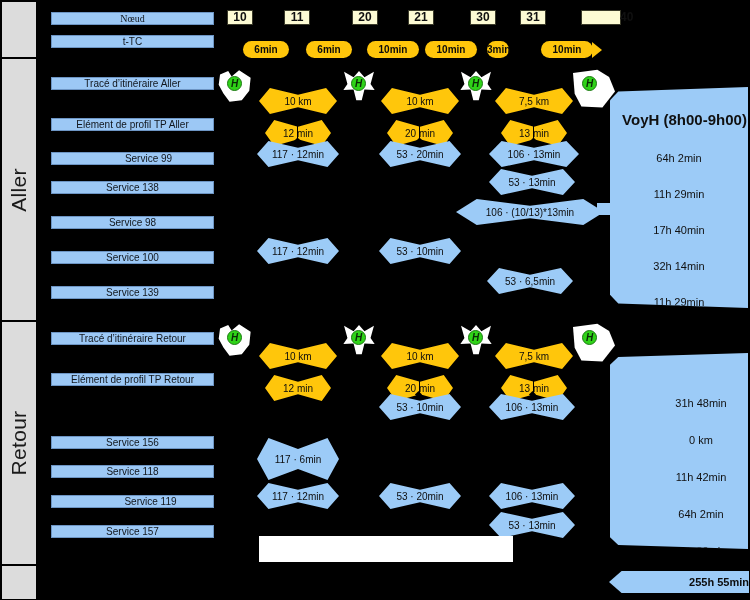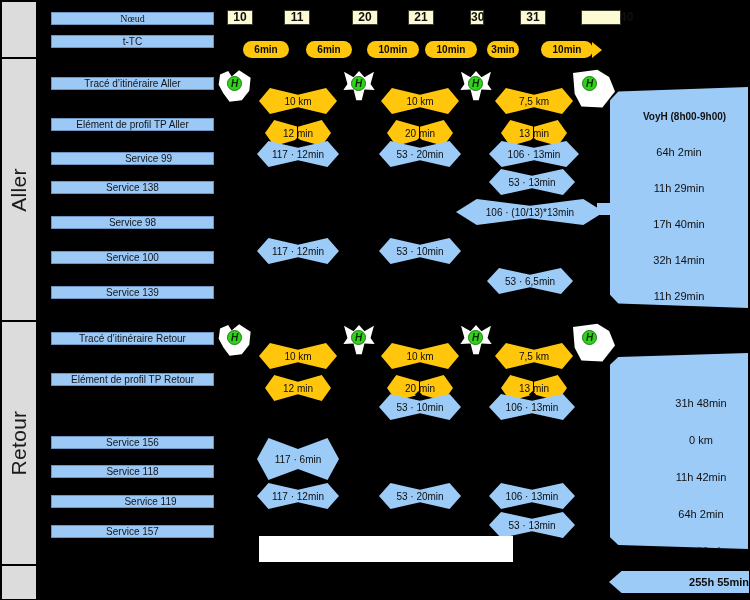--- a/index.html
+++ b/index.html
@@ -131,21 +131,21 @@
     color: #101010;
     text-align: center;
     box-sizing: border-box;
     clip-path: polygon(0% 6%, 6% 2%, 100% 0%, 100% 100%, 6% 98%, 0% 94%);
     -webkit-clip-path: polygon(0% 6%, 6% 2%, 100% 0%, 100% 100%, 6% 98%, 0% 94%);
   }
   .panel .prow {
     font-size: 11px;
     white-space: nowrap;
   }
-  .panel .prow.head { font-weight: 700; font-size: 10px; padding-left: 11px; }
+  .panel .prow.head { font-weight: 700; font-size: 15px; padding-left: 11px; }
 
   .panel-stub {
     position: absolute;
     background: #9ccbf7;
     height: 12px;
   }
 
   
   .hmark { position: absolute; width: 34px; height: 34px; }
   .hmark .blob {
@@ -218,29 +218,29 @@
 
   <div class="gutter small" style="top:564px; height:36px;"></div>
 
   <div class="rowlabel" style="left:50px; top:11px; width:163px;font-family:Liberation Serif, serif;">Nœud</div>
   <div class="rowlabel" style="left:50px; top:34px; width:163px;">t-TC</div>
 
   <div class="nodechip" style="left:226px; top:9px; width:26px;">10</div>
   <div class="nodechip" style="left:283px; top:9px; width:26px;">11</div>
   <div class="nodechip" style="left:351px; top:9px; width:26px;">20</div>
   <div class="nodechip" style="left:407px; top:9px; width:26px;">21</div>
-  <div class="nodechip" style="left:469px; top:9px; width:14px;">30</div>
+  <div class="nodechip" style="left:469px; top:9px; width:26px;">30</div>
   <div class="nodechip" style="left:519px; top:9px; width:26px;">31</div>
   <div class="nodechip" style="left:580px; top:9px; width:26px;padding-left:38px;">40</div>
 
   <div class="pill" style="left:242px; top:40px; width:46px;">6min</div>
   <div class="pill" style="left:305px; top:40px; width:46px;">6min</div>
   <div class="pill" style="left:366px; top:40px; width:52px;">10min</div>
   <div class="pill" style="left:424px; top:40px; width:52px;">10min</div>
-  <div class="pill" style="left:486px; top:40px; width:32px;">3min</div>
+  <div class="pill" style="left:486px; top:40px; width:22px;">3min</div>
   <div class="pill tip" style="left:540px; top:40px; width:52px;">10min</div>
 
   <div class="rowlabel" style="left:50px; top:76px; width:163px;">Tracé d’itinéraire Aller</div>
   <div class="rowlabel" style="left:50px; top:117px; width:163px;">Elément de profil TP Aller</div>
   <div class="rowlabel" style="left:50px; top:151px; width:163px;padding-left:32px;">Service 99</div>
   <div class="rowlabel" style="left:50px; top:180px; width:163px;">Service 138</div>
   <div class="rowlabel" style="left:50px; top:215px; width:163px;">Service 98</div>
   <div class="rowlabel" style="left:50px; top:250px; width:163px;">Service 100</div>
   <div class="rowlabel" style="left:50px; top:285px; width:163px;">Service 139</div>
 

